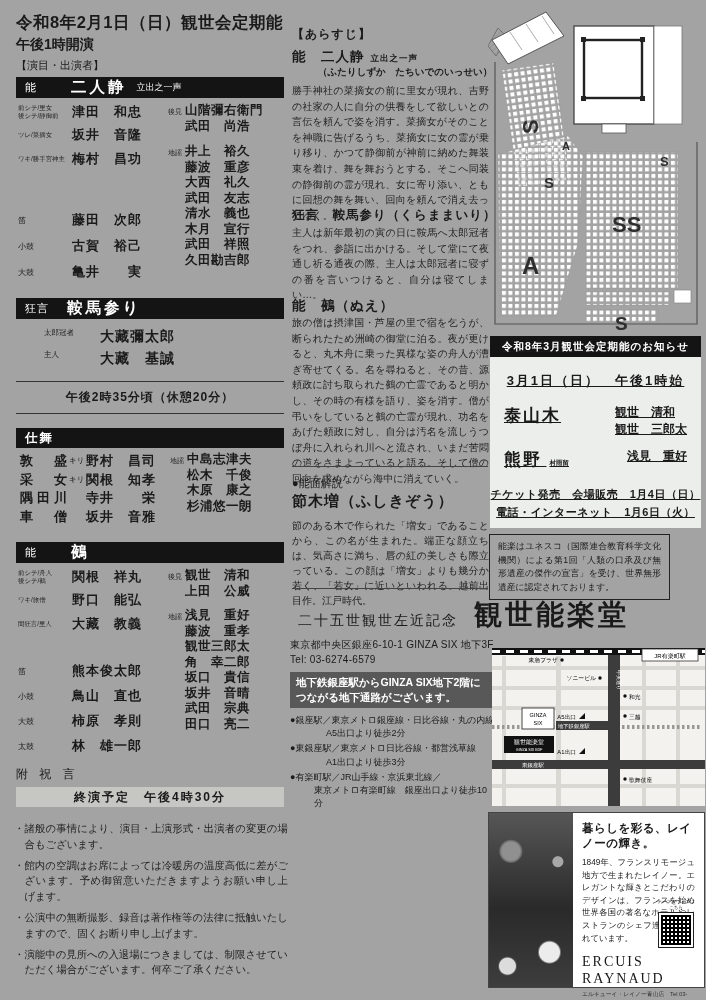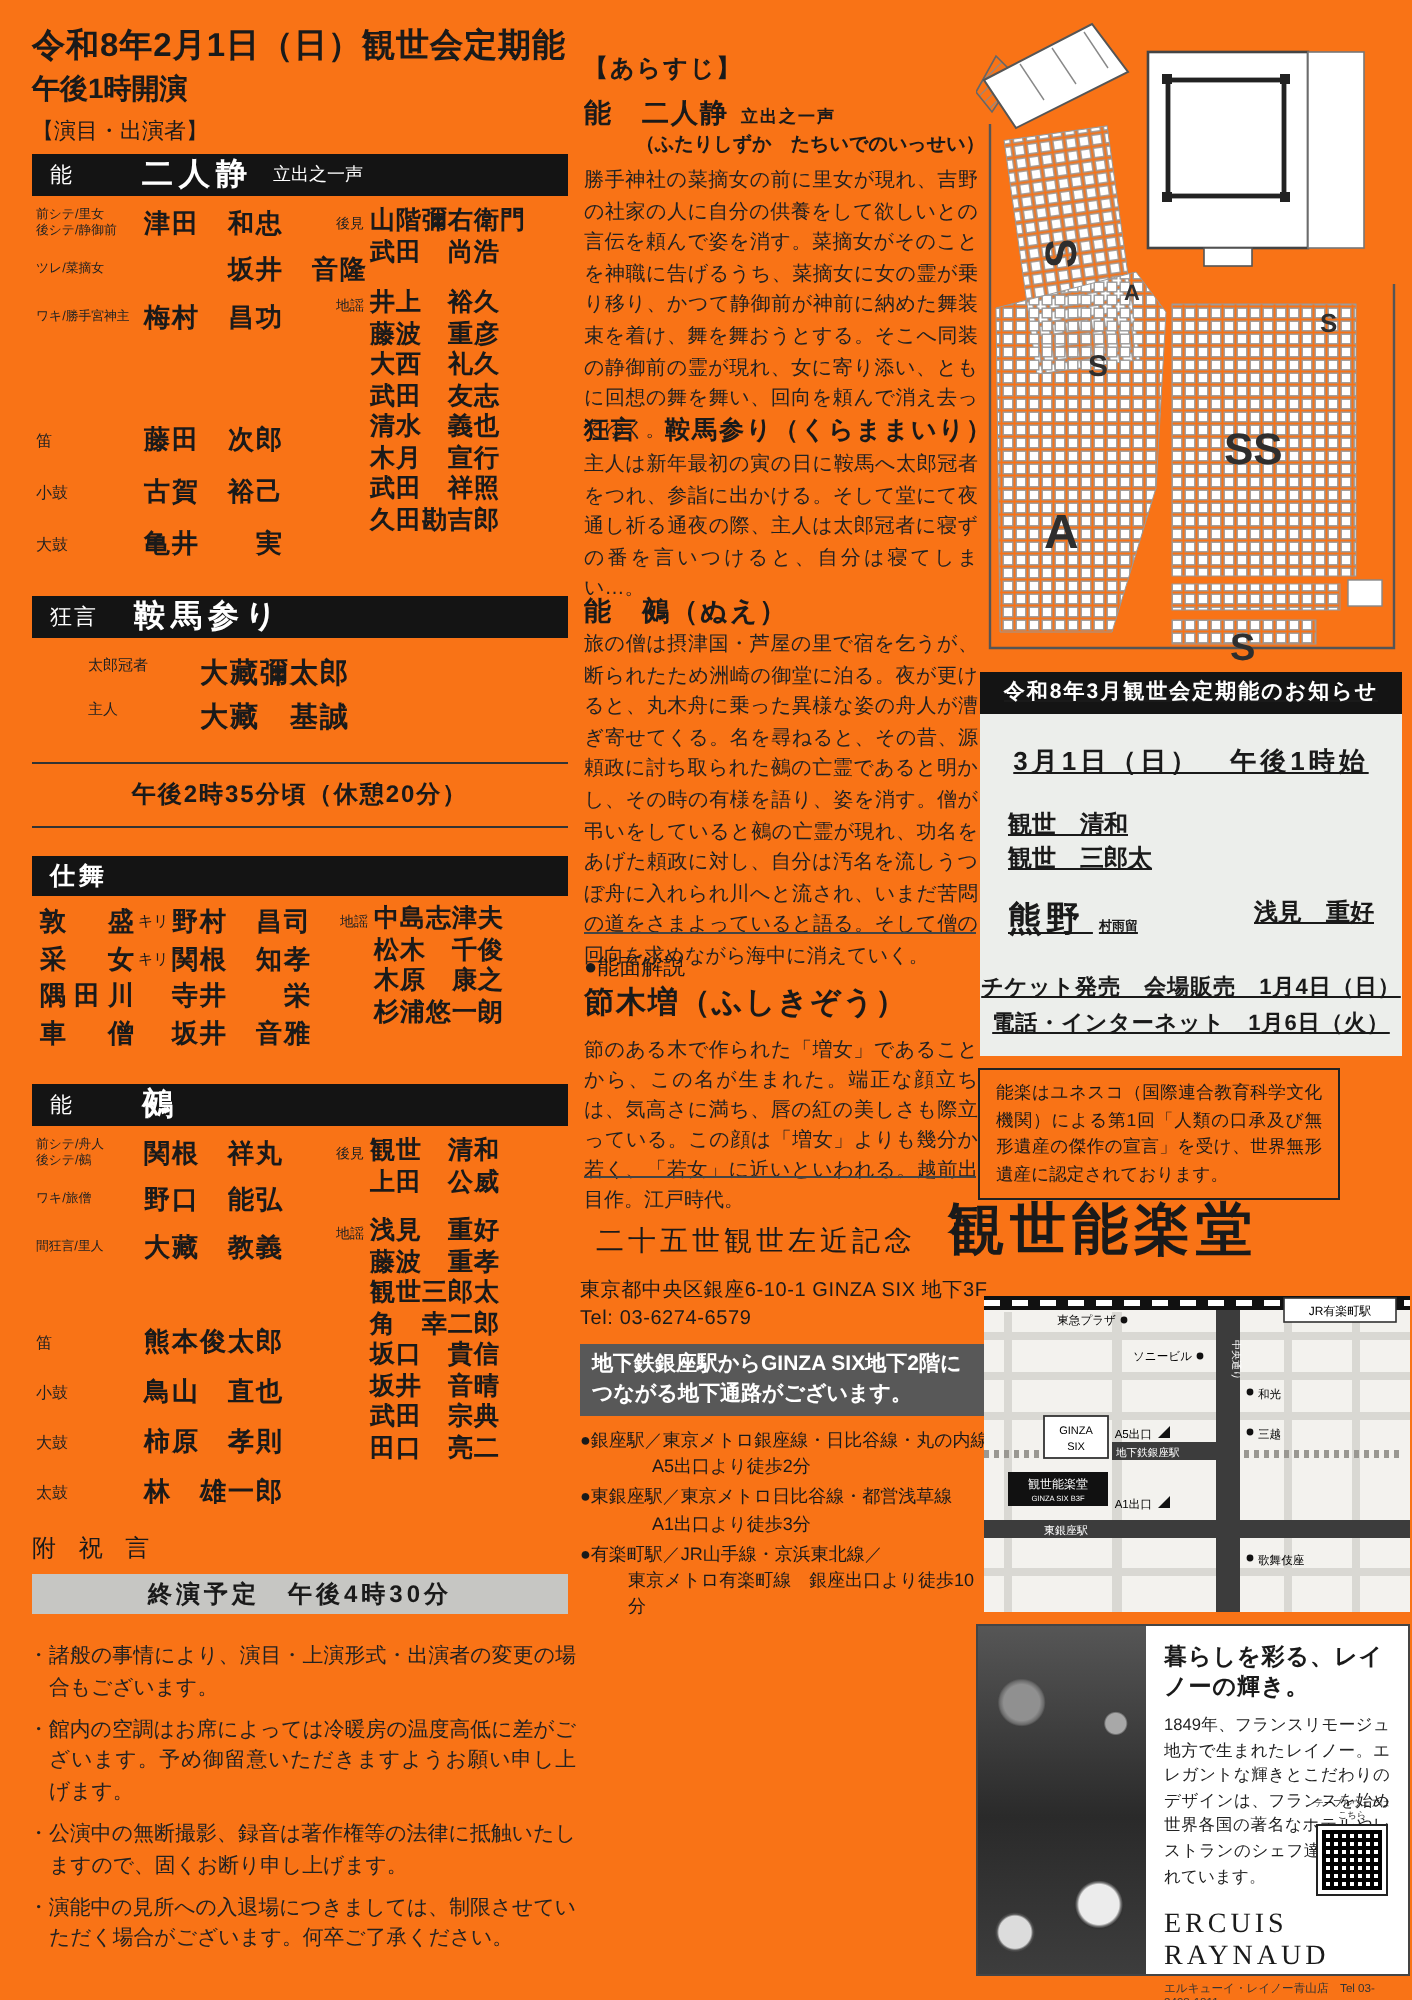--- a/index.html
+++ b/index.html
@@ -1,16 +1,16 @@
 <!DOCTYPE html>
 <html><head>
 <meta charset="utf-8">
 <style>
   html,body{margin:0;padding:0;background:#d8d6d0;}
-  .page{position:relative;width:706px;height:1000px;background:#f97316;margin:0 auto;
+  .page{position:relative;width:706px;height:1000px;background:#a3a3a3;margin:0 auto;
         font-family:"Liberation Sans","DejaVu Sans",sans-serif;color:#1a1a1a;overflow:hidden;}
   .abs{position:absolute;}
   
   .bar{background:#141414;color:#fff;display:flex;align-items:center;padding:0 9px;box-sizing:border-box;height:21px;}
   .bar .g{font-size:11px;letter-spacing:1px;}
   .bar .t{font-size:15.5px;font-weight:bold;margin-left:34px;letter-spacing:3px;}
   .bar .s{font-size:9px;margin-left:10px;}
   .bar .t2{font-size:12.5px;font-weight:bold;letter-spacing:2px;}
   
   .cast{display:flex;}
@@ -106,21 +106,21 @@
 
   <div class="abs cast" style="left:18px;top:103px;width:266px;">
     <div class="cast-l">
       <div class="crow" style="margin-bottom:5px;">
         <span class="role">
           <span style="display:block;">前シテ/里女</span>
           <span style="display:block;">後シテ/静御前</span>
         </span>
         <span class="nm">津田　和忠</span>
       </div>
-      <div class="crow" style="margin-bottom:6px;gap:42px;">
+      <div class="crow" style="margin-bottom:6px;">
         <span class="role">ツレ/菜摘女</span>
         <span class="nm">坂井　音隆</span>
       </div>
       <div class="crow">
         <span class="role">ワキ/勝手宮神主</span>
         <span class="nm">梅村　昌功</span>
       </div>
       <div style="height:40px;"></div>
       <div class="crow" style="margin-bottom:8px;">
         <span class="rolem">笛</span>
@@ -421,20 +421,21 @@
       <rect x="98" y="306" width="72" height="12" fill="url(#sp)" stroke="#999" stroke-width="0.5"></rect>
       <rect x="186" y="286" width="17" height="13" fill="#fff" stroke="#888" stroke-width="0.7"></rect>
       <text x="127" y="326" font-size="19" font-weight="bold" fill="#2e2e2e">S</text>
     </svg>
   </div>
 
   <div class="abs notice" style="left:490px;top:336px;width:211px;height:192px;text-decoration:underline;">
     <div class="notice-h">令和8年3月観世会定期能のお知らせ</div>
     <div class="notice-date" style="margin-top:15px;">3月1日（日）　午後1時始</div>
     <div style="display:flex;padding:14px 14px 0;">
+      <div class="nt-title" style="flex:1;">泰山木</div>
       <div>
           <div class="nt-name">観世　清和</div>
           <div class="nt-name">観世　三郎太</div>
         </div>
     </div>
     <div style="display:flex;padding:10px 14px 0;align-items:flex-start;">
       <div style="flex:1;">
         <span class="nt-title">熊野</span>
         <span class="nt-note">村雨留</span>
       </div>

